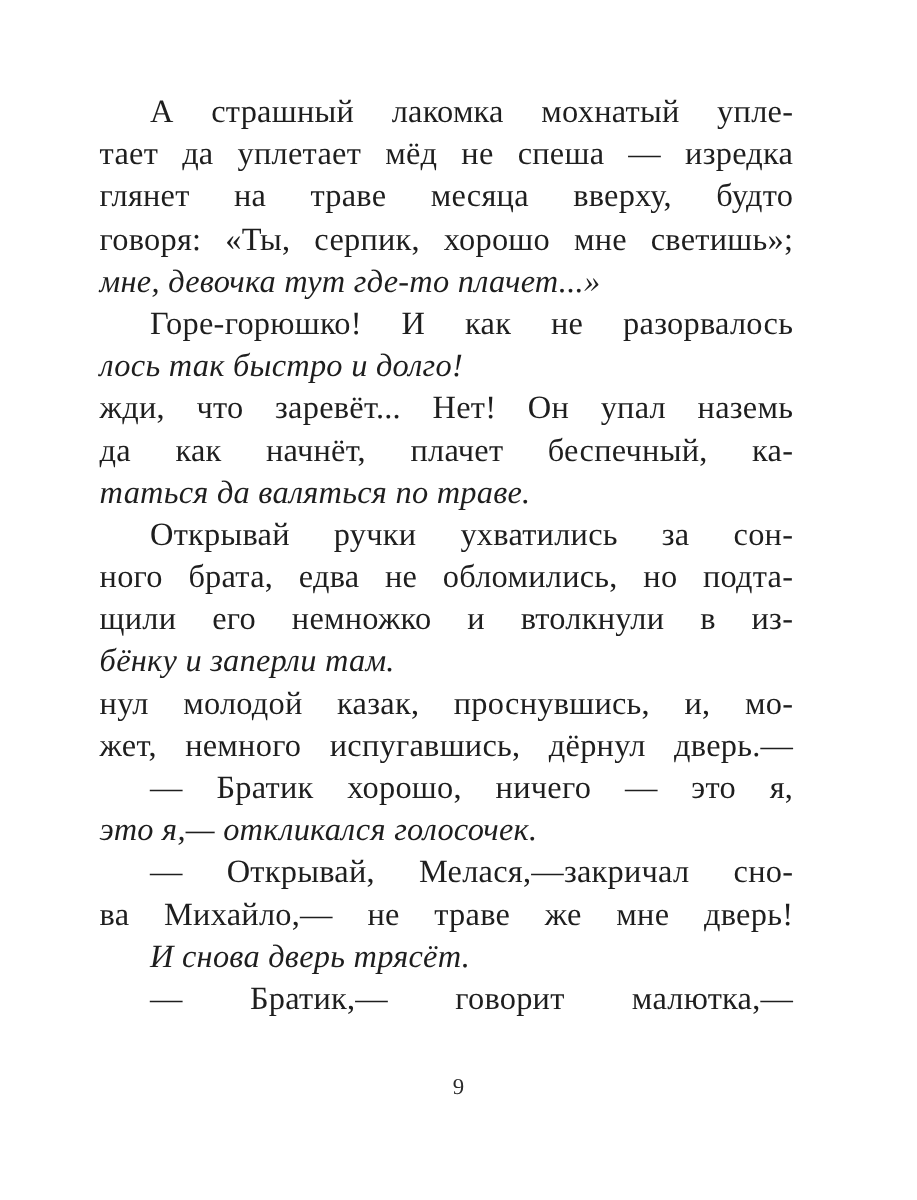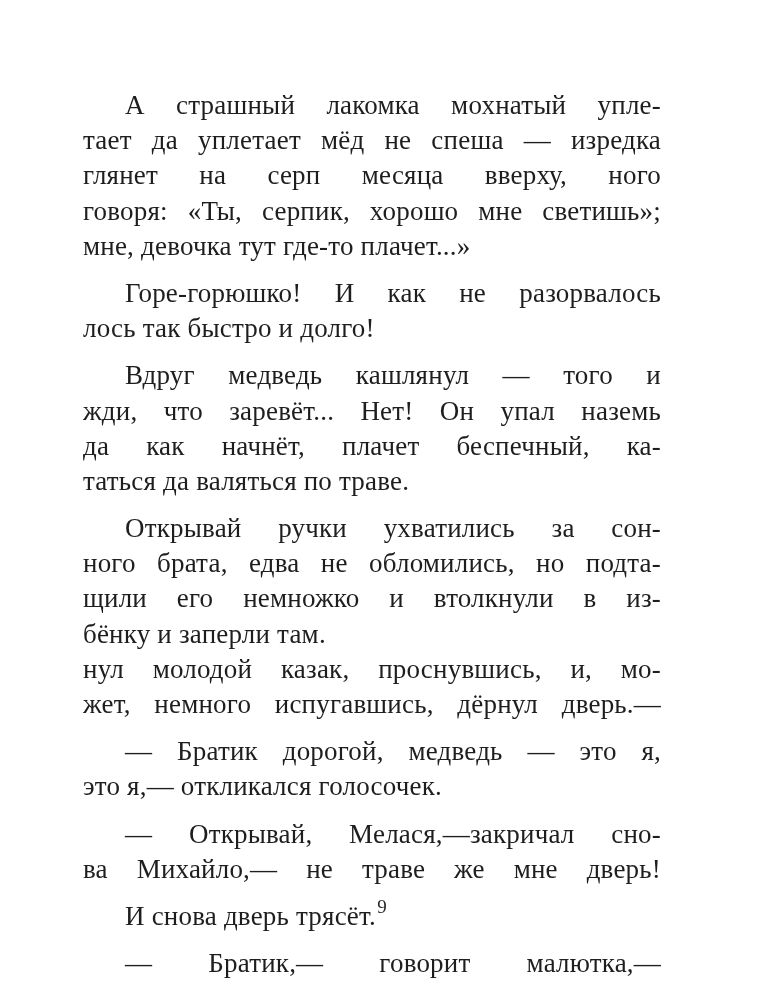--- a/index.html
+++ b/index.html
@@ -26,57 +26,56 @@
       height: 35.2px;
       line-height: 35.2px;
       font-size: 27px;
       white-space: nowrap;
       text-align: justify;
       text-align-last: justify;
       letter-spacing: 0.2px;
     }
     .line.last {
       text-align-last: left;
+      font-style: italic;
     }
     .line.indent {
       padding-left: 42px;
-      margin-top: 12px;
     }
     .page-number {
       position: absolute;
       left: 0;
       width: 764px;
       top: 896px;
       text-align: center;
       font-size: 19px;
       color: #2a2a2a;
     }
   </style>
 </head>
 <body>
 
 <div class="page">
   <span class="line indent">А страшный лакомка мохнатый упле-</span>
   <span class="line">тает да уплетает мёд не спеша — изредка</span>
-  <span class="line">глянет на серп месяца вверху, ного</span>
+  <span class="line">глянет на траве месяца вверху, будто</span>
   <span class="line">говоря: «Ты, серпик, хорошо мне светишь»;</span>
   <span class="line last">мне, девочка тут где-то плачет...»</span>
   <span class="line indent">Горе-горюшко! И как не разорвалось</span>
   <span class="line last">лось так быстро и долго!</span>
-  <span class="line indent">Вдруг медведь кашлянул — того и</span>
   <span class="line">жди, что заревёт... Нет! Он упал наземь</span>
   <span class="line">да как начнёт, плачет беспечный, ка-</span>
   <span class="line last">таться да валяться по траве.</span>
   <span class="line indent">Открывай ручки ухватились за сон-</span>
   <span class="line">ного брата, едва не обломились, но подта-</span>
   <span class="line">щили его немножко и втолкнули в из-</span>
   <span class="line last">бёнку и заперли там.</span>
   <span class="line">нул молодой казак, проснувшись, и, мо-</span>
   <span class="line">жет, немного испугавшись, дёрнул дверь.—</span>
-  <span class="line indent">— Братик дорогой, медведь — это я,</span>
+  <span class="line indent">— Братик хорошо, ничего — это я,</span>
   <span class="line last">это я,— откликался голосочек.</span>
   <span class="line indent">— Открывай, Мелася,—закричал сно-</span>
   <span class="line">ва Михайло,— не траве же мне дверь!</span>
   <span class="line indent last">И снова дверь трясёт.</span>
   <span class="line indent">— Братик,— говорит малютка,—</span>
 </div>
 
 <div class="page-number">9</div>
 
 </body></html>

